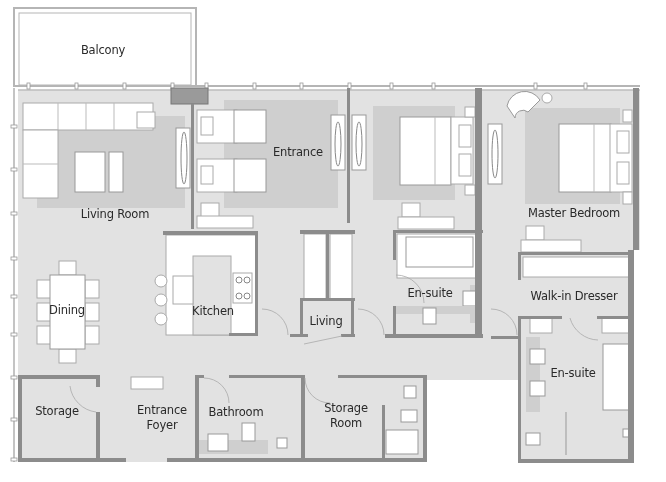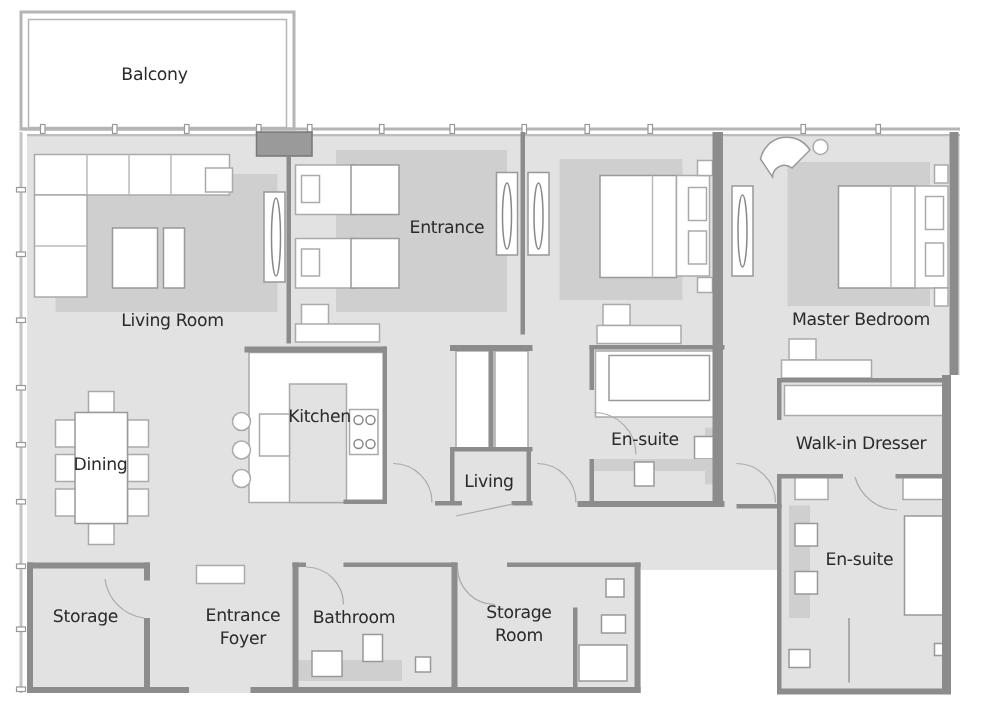--- a/index.html
+++ b/index.html
@@ -236,21 +236,21 @@
     <path d="M204,378 A25,25 0 0 1 229,403"></path>
     <path d="M305,378 A25,25 0 0 0 330,403"></path>
   </g>
 </svg>
 
 <div class="lbl" style="left:103px;top:50px">Balcony</div>
 <div class="lbl" style="left:115px;top:214px">Living Room</div>
 <div class="lbl" style="left:298px;top:152px">Entrance</div>
 <div class="lbl" style="left:574px;top:213px">Master Bedroom</div>
 <div class="lbl" style="left:67px;top:310px">Dining</div>
-<div class="lbl" style="left:213px;top:278px">Kitchen</div>
+<div class="lbl" style="left:213px;top:311px">Kitchen</div>
 <div class="lbl" style="left:326px;top:321px">Living</div>
 <div class="lbl" style="left:430px;top:293px">En-suite</div>
 <div class="lbl" style="left:574px;top:296px">Walk-in Dresser</div>
 <div class="lbl" style="left:573px;top:373px">En-suite</div>
 <div class="lbl" style="left:57px;top:411px">Storage</div>
 <div class="lbl" style="left:162px;top:418px;white-space:pre">Entrance
 Foyer</div>
 <div class="lbl" style="left:236px;top:412px">Bathroom</div>
 <div class="lbl" style="left:346px;top:416px;white-space:pre">Storage
 Room</div>

